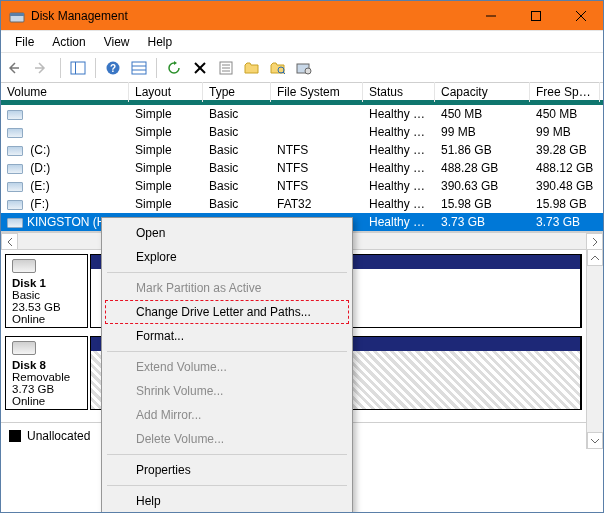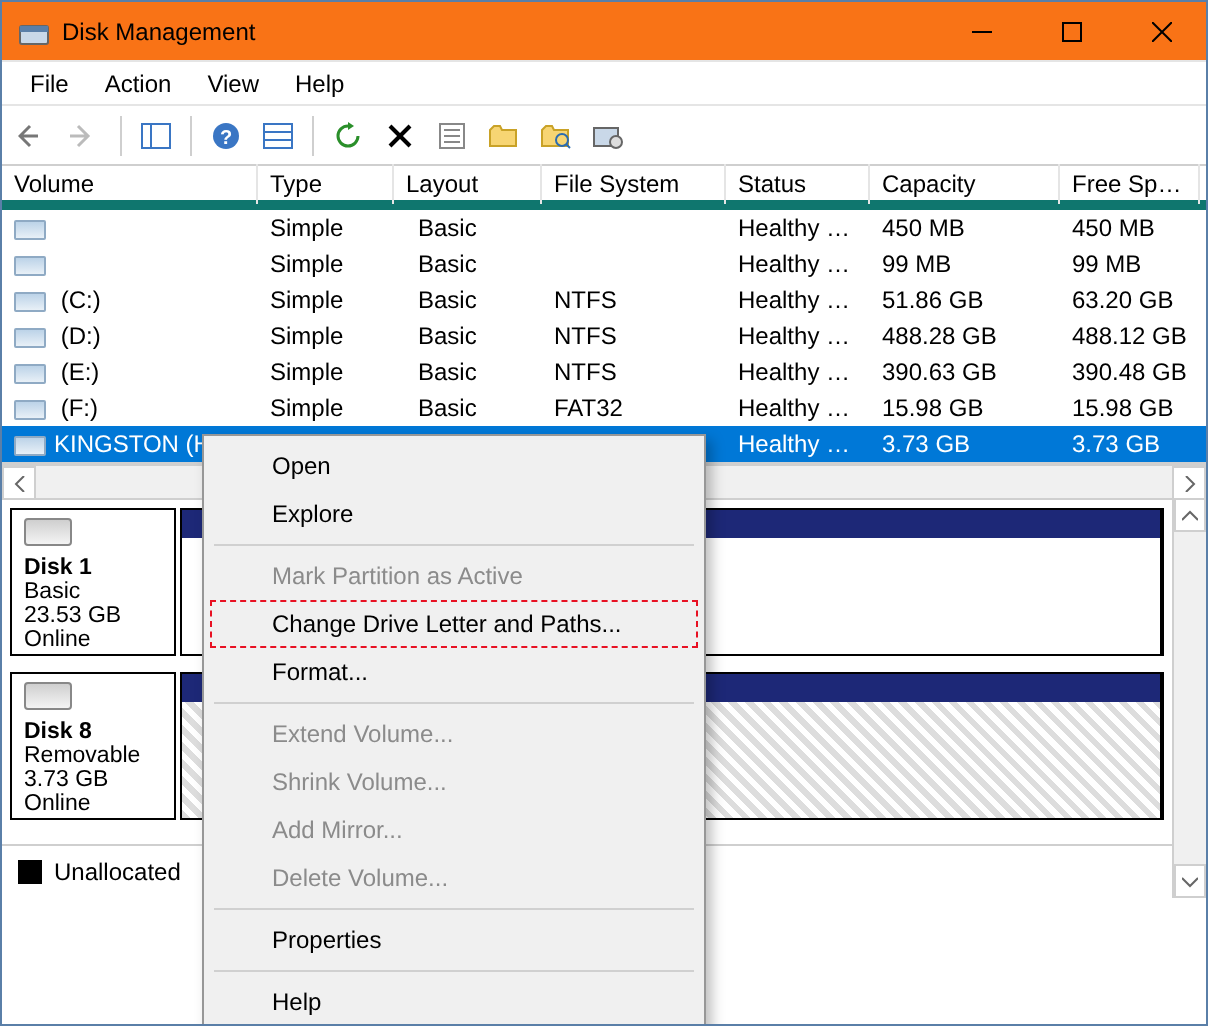--- a/index.html
+++ b/index.html
@@ -287,22 +287,22 @@
       <svg width="16" height="14">
         <rect x="1" y="3" width="12" height="9" fill="#c9d8e8" stroke="#666"></rect>
         <circle cx="12" cy="10" r="3" fill="#ddd" stroke="#666"></circle>
       </svg>
     </div>
 </div>
 
 <div class="voltable">
   <div class="header-row">
     <div class="cell c-vol">Volume</div>
+    <div class="cell c-lay">Layout</div>
     <div class="cell c-typ">Type</div>
-    <div class="cell c-lay">Layout</div>
     <div class="cell c-fs">File System</div>
     <div class="cell c-sta">Status</div>
     <div class="cell c-cap">Capacity</div>
     <div class="cell c-fre">Free Spa...</div>
   </div>
   <div id="volrows">
       <div class="data-row">
         <div class="cell c-vol"><span class="vol-icon"></span><span></span></div>
         <div class="cell c-lay">Simple</div>
         <div class="cell c-typ">Basic</div>
@@ -320,21 +320,21 @@
         <div class="cell c-cap">99 MB</div>
         <div class="cell c-fre">99 MB</div>
       </div>
       <div class="data-row">
         <div class="cell c-vol"><span class="vol-icon"></span><span> (C:)</span></div>
         <div class="cell c-lay">Simple</div>
         <div class="cell c-typ">Basic</div>
         <div class="cell c-fs">NTFS</div>
         <div class="cell c-sta">Healthy (B...</div>
         <div class="cell c-cap">51.86 GB</div>
-        <div class="cell c-fre">63.20 GB</div>
+        <div class="cell c-fre">39.28 GB</div>
       </div>
       <div class="data-row">
         <div class="cell c-vol"><span class="vol-icon"></span><span> (D:)</span></div>
         <div class="cell c-lay">Simple</div>
         <div class="cell c-typ">Basic</div>
         <div class="cell c-fs">NTFS</div>
         <div class="cell c-sta">Healthy (P...</div>
         <div class="cell c-cap">488.28 GB</div>
         <div class="cell c-fre">488.12 GB</div>
       </div>

